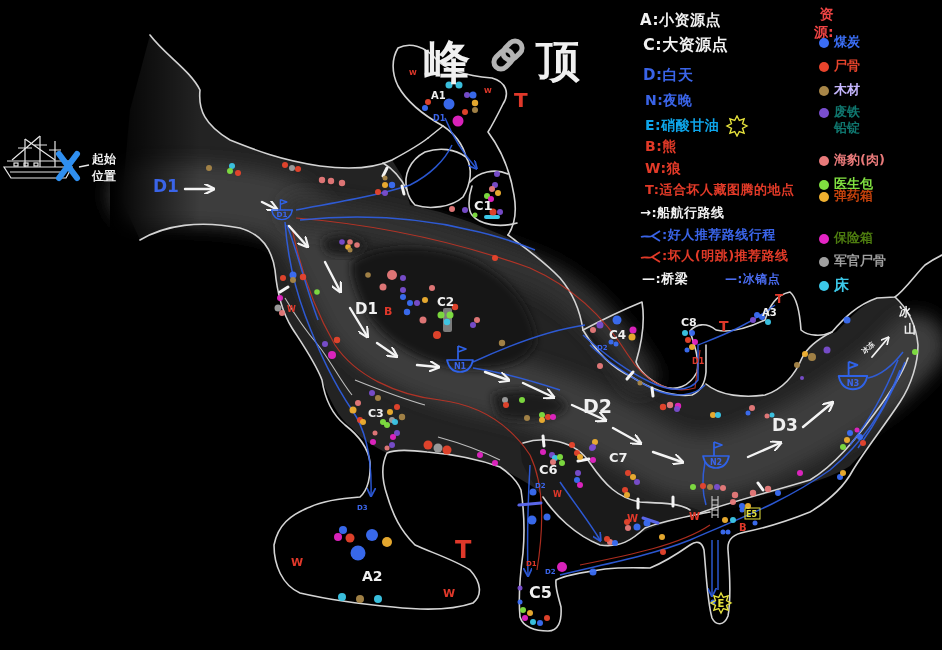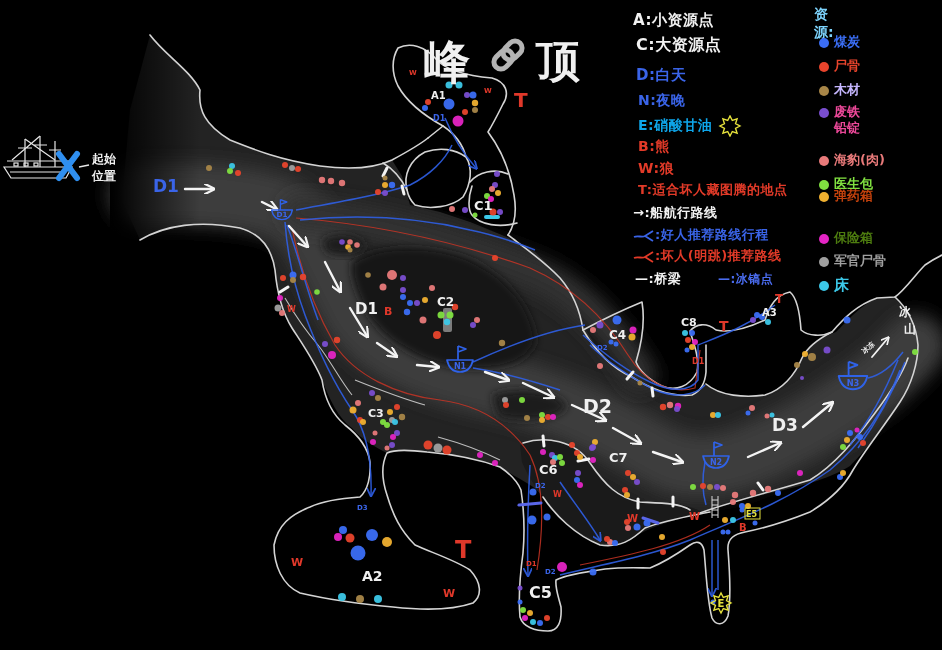--- a/index.html
+++ b/index.html
@@ -11,23 +11,23 @@
   .coast { fill:none; stroke:#d4d4d4; stroke-width:1.6; stroke-linejoin:round; stroke-linecap:round; }
   .coast-thin { fill:none; stroke:#bdbdbd; stroke-width:1.1; }
   .route-good { fill:none; stroke:#2f5fe6; stroke-width:1.5; opacity:.9; }
   .route-bad { fill:none; stroke:#c83424; stroke-width:1.2; opacity:.85; }
   .ship-arrow { stroke:#f4f4f4; stroke-width:2.4; stroke-linecap:round; fill:none; }
   .bridge { stroke:#f4f4f4; stroke-width:3; stroke-linecap:round; }
   .icepick { stroke:#5a66e8; stroke-width:3; stroke-linecap:round; }
   .boat { fill:none; stroke:#2f62e8; stroke-width:1.7; stroke-linejoin:round; }
 
   .legend { position:absolute; left:0; top:0; }
-  .lg-row { position:absolute; white-space:nowrap; font-size:14px; line-height:18px; font-weight:bold; letter-spacing:.5px; }
+  .lg-row { position:absolute; white-space:nowrap; font-size:14px; line-height:18px; font-weight:bold; letter-spacing:.5px;margin-left:7px; }
   .lg-row .ico { display:inline-block; vertical-align:middle; }
-  .res-title { position:absolute; left:814px; top:6px; font-size:14px; font-weight:bold; color:#7dd3fc; }
+  .res-title { position:absolute; left:814px; top:6px; font-size:14px; font-weight:bold; color:#ef4444;text-align:right; }
   .res-row { position:absolute; left:818px; white-space:nowrap; font-size:13px; line-height:16px; font-weight:bold; }
   .res-row svg { vertical-align:middle; margin-right:4px; }
 </style>
 </head>
 <body>
 
 <svg id="map" viewBox="0 0 942 650" xmlns="http://www.w3.org/2000/svg">
   <defs>
     <marker id="ah-w" viewBox="0 0 10 10" refX="8" refY="5" markerWidth="4.5" markerHeight="4.5" orient="auto">
       <path d="M0,0 L10,5 L0,10" fill="none" stroke="#f4f4f4" stroke-width="2"></path>
@@ -529,21 +529,21 @@
   <div class="res-row" style="top: 58px; font-size: 13px; color: rgb(232, 68, 44);">
     <svg width="12" height="12">
         <circle cx="6" cy="6" r="5" fill="#e8442c"></circle>
       </svg><span>尸骨</span>
   </div>
   <div class="res-row" style="top: 82px; color: #c4b5fd;">
     <svg width="12" height="12">
         <circle cx="6" cy="6" r="5" fill="#a88648"></circle>
       </svg><span>木材</span>
   </div>
-  <div class="res-row" style="top: 104px; color: #ec4899;">
+  <div class="res-row" style="top: 104px; color: #0f766e;">
     <svg width="12" height="12">
         <circle cx="6" cy="6" r="5" fill="#7a4ed0"></circle>
       </svg><span>废铁</span><br>
     <span style="margin-left:16px">铅锭</span>
   </div>
   <div class="res-row" style="top: 152px; color: rgb(232, 122, 122);">
     <svg width="12" height="12">
         <circle cx="6" cy="6" r="5" fill="#e87a7a"></circle>
       </svg><span>海豹(肉)</span>
   </div>

